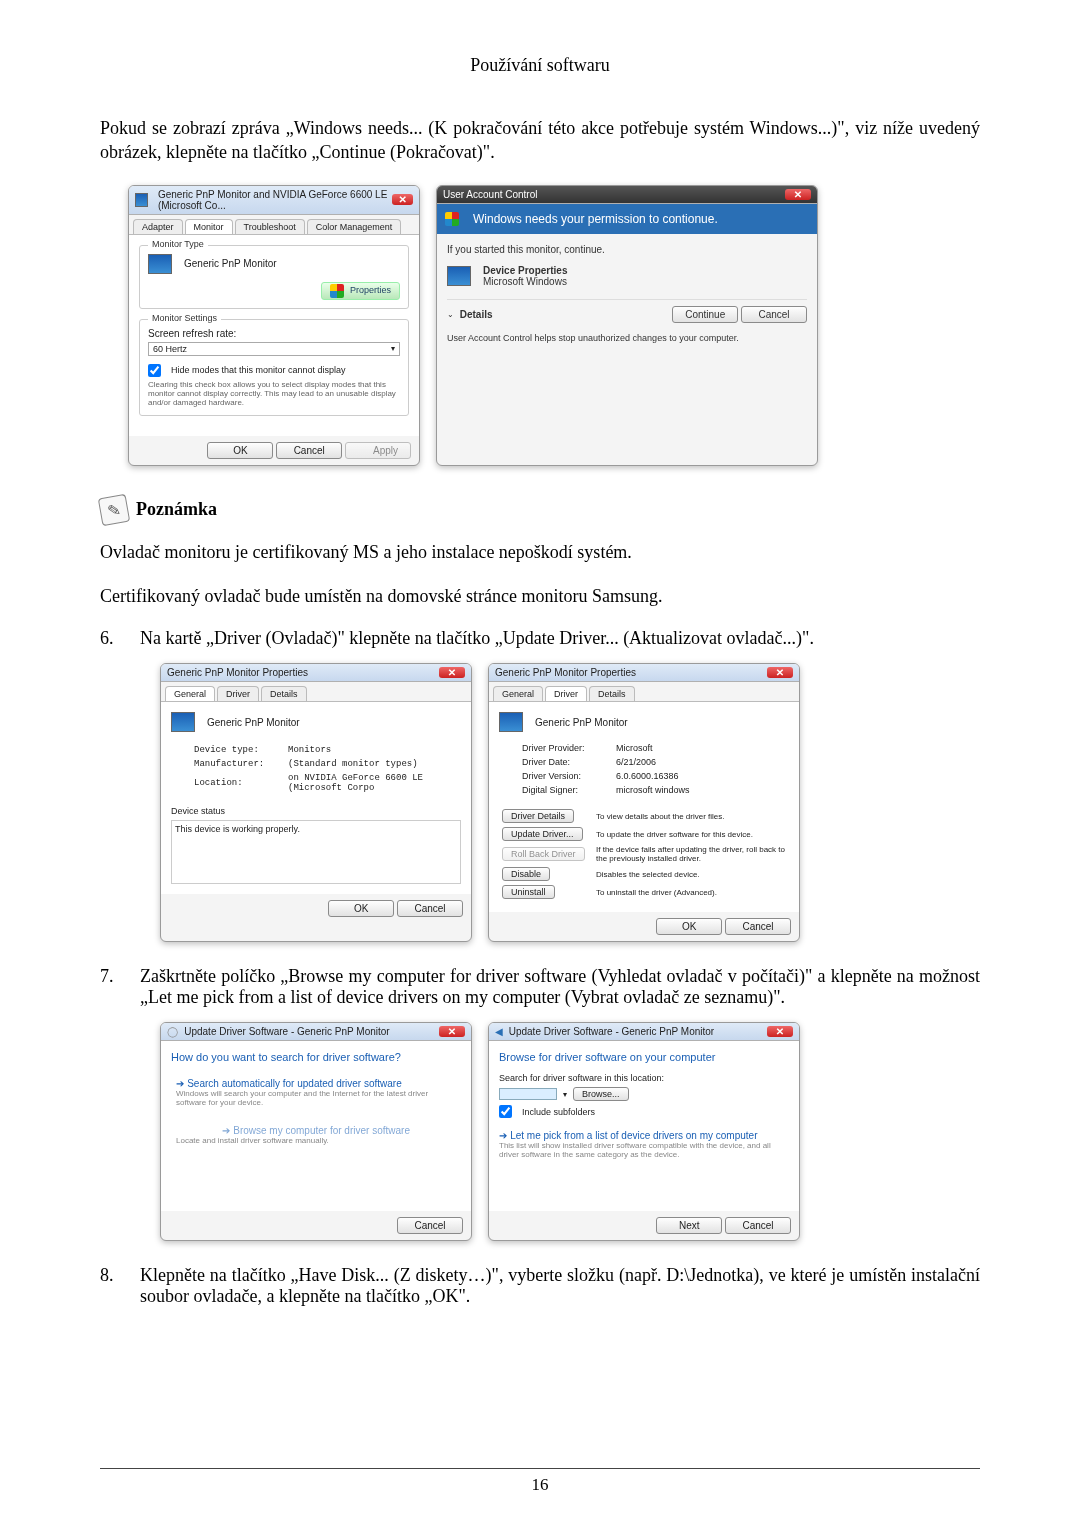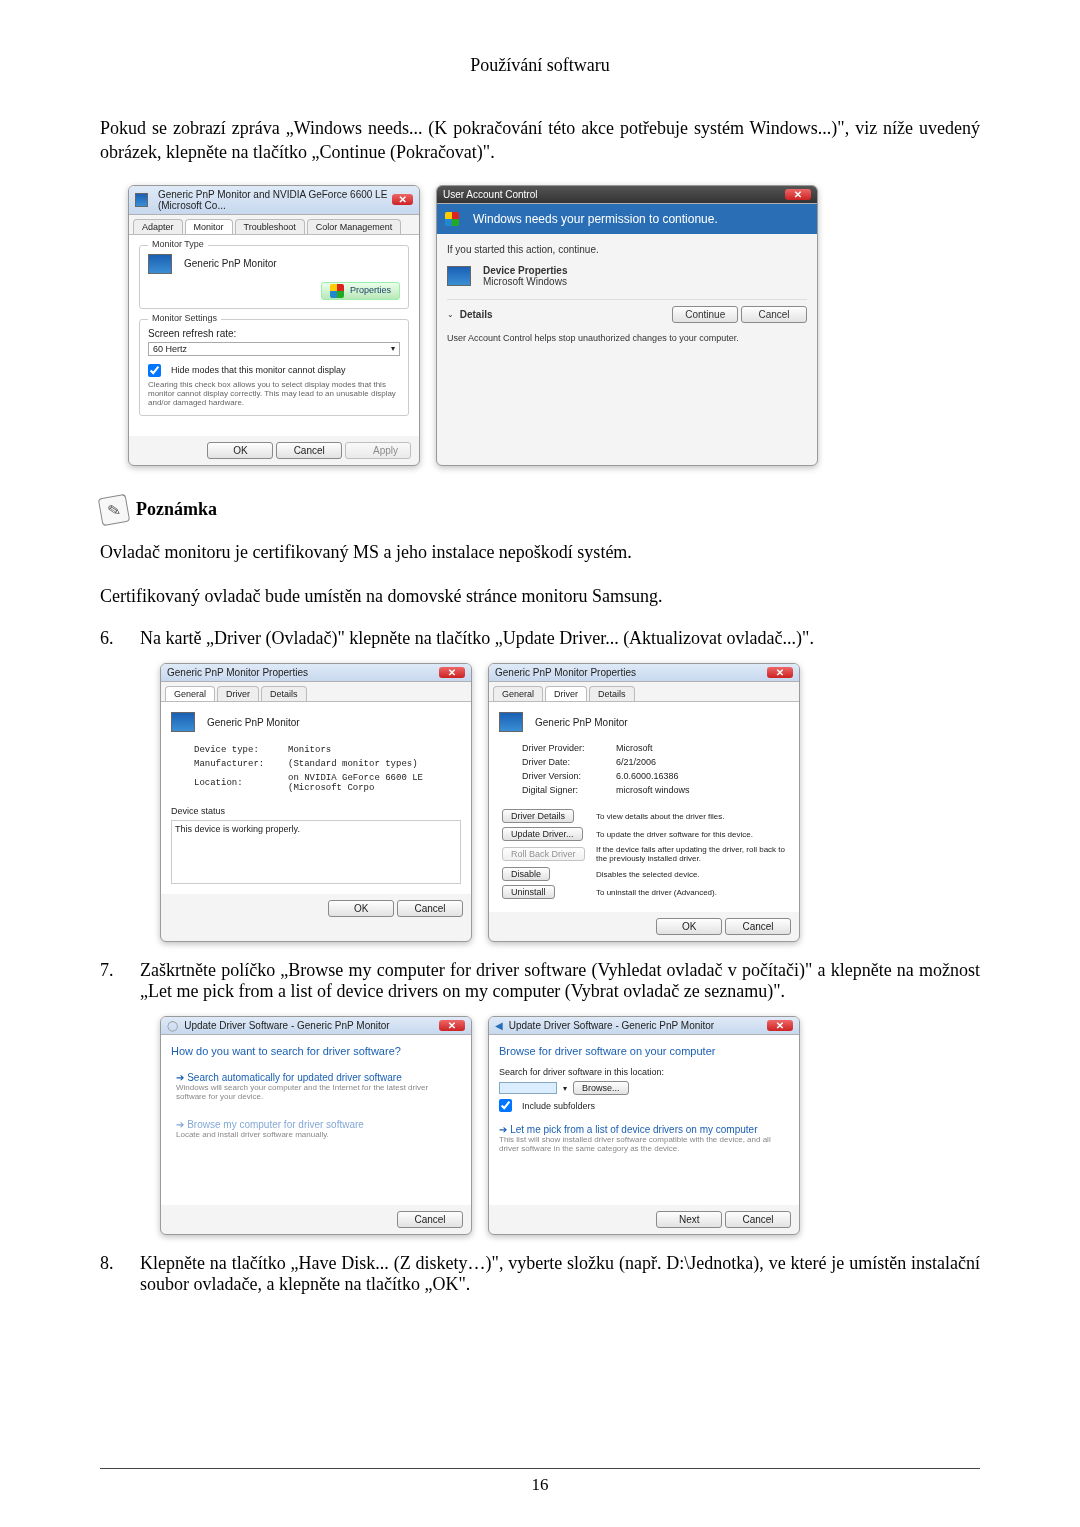--- a/index.html
+++ b/index.html
@@ -24,21 +24,21 @@
   .body-text {
     font-size: 18px;
     text-align: justify;
     line-height: 1.35;
     margin: 0 0 20px 0;
   }
   .screens-row {
     display: flex;
     gap: 16px;
     justify-content: flex-start;
-    margin: 12px 0 18px 0;
+    margin: 12px 0 24px 0;
     padding-left: 20px;
   }
   
   .win {
     background: #f4f4f4;
     border: 1px solid #9a9a9a;
     border-radius: 6px;
     box-shadow: 0 2px 6px rgba(0,0,0,0.25);
     font-family: "Segoe UI", Tahoma, sans-serif;
     font-size: 10px;
@@ -285,21 +285,21 @@
     <div class="win uac">
       <div class="titlebar red">
         <span>User Account Control</span>
         <span class="close-x">✕</span>
       </div>
       <div class="bluebar">
         <span class="shield"></span>
         <span>Windows needs your permission to contionue.</span>
       </div>
       <div class="content">
-        <div style="margin-bottom:10px;">If you started this action, continue.</div>
+        <div style="margin-bottom:10px;">If you started this monitor, continue.</div>
         <div class="row-flex" style="margin-bottom:12px;">
           <span class="monitor-icon"></span>
           <div>
             <div style="font-weight:bold;">Device Properties</div>
             <div>Microsoft Windows</div>
           </div>
         </div>
         <div style="display:flex;justify-content:space-between;align-items:center;padding-top:6px;border-top:1px solid #ddd;">
           <span class="row-flex">
             <span class="chev">⌄</span>
@@ -453,21 +453,21 @@
         </span>
         <span class="close-x">✕</span>
       </div>
       <div class="panel" style="height:150px;">
         <div class="linklike" style="font-size:11px;margin-bottom:10px;">How do you want to search for driver software?</div>
         <div style="border:1px solid transparent;padding:4px;margin-bottom:8px;">
           <div class="linklike">➔ <span>Search automatically for updated driver software</span></div>
           <div class="muted">Windows will search your computer and the Internet for the latest driver software for your device.</div>
         </div>
         <div style="border:1px solid transparent;padding:4px;">
-          <div class="linklike" style="opacity:.55;">➔ <span>Browse my computer for driver software</span></div>
+          <div class="linklike" style="opacity:.55;text-align:center;">➔ <span>Browse my computer for driver software</span></div>
           <div class="muted">Locate and install driver software manually.</div>
         </div>
       </div>
       <div class="btn-row">
         <span class="btn">Cancel</span>
       </div>
     </div>
 
     <div class="win" style="width:310px;">
       <div class="titlebar">

